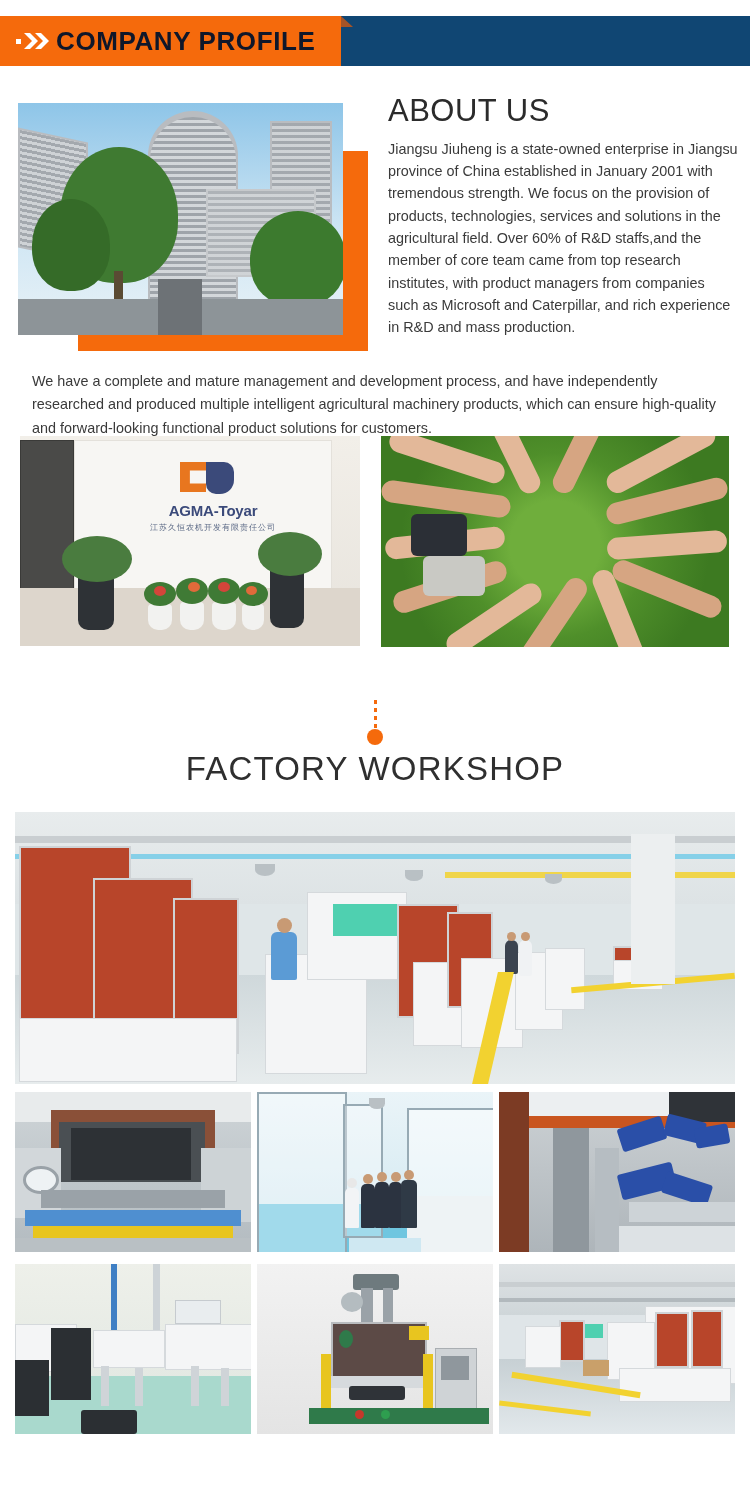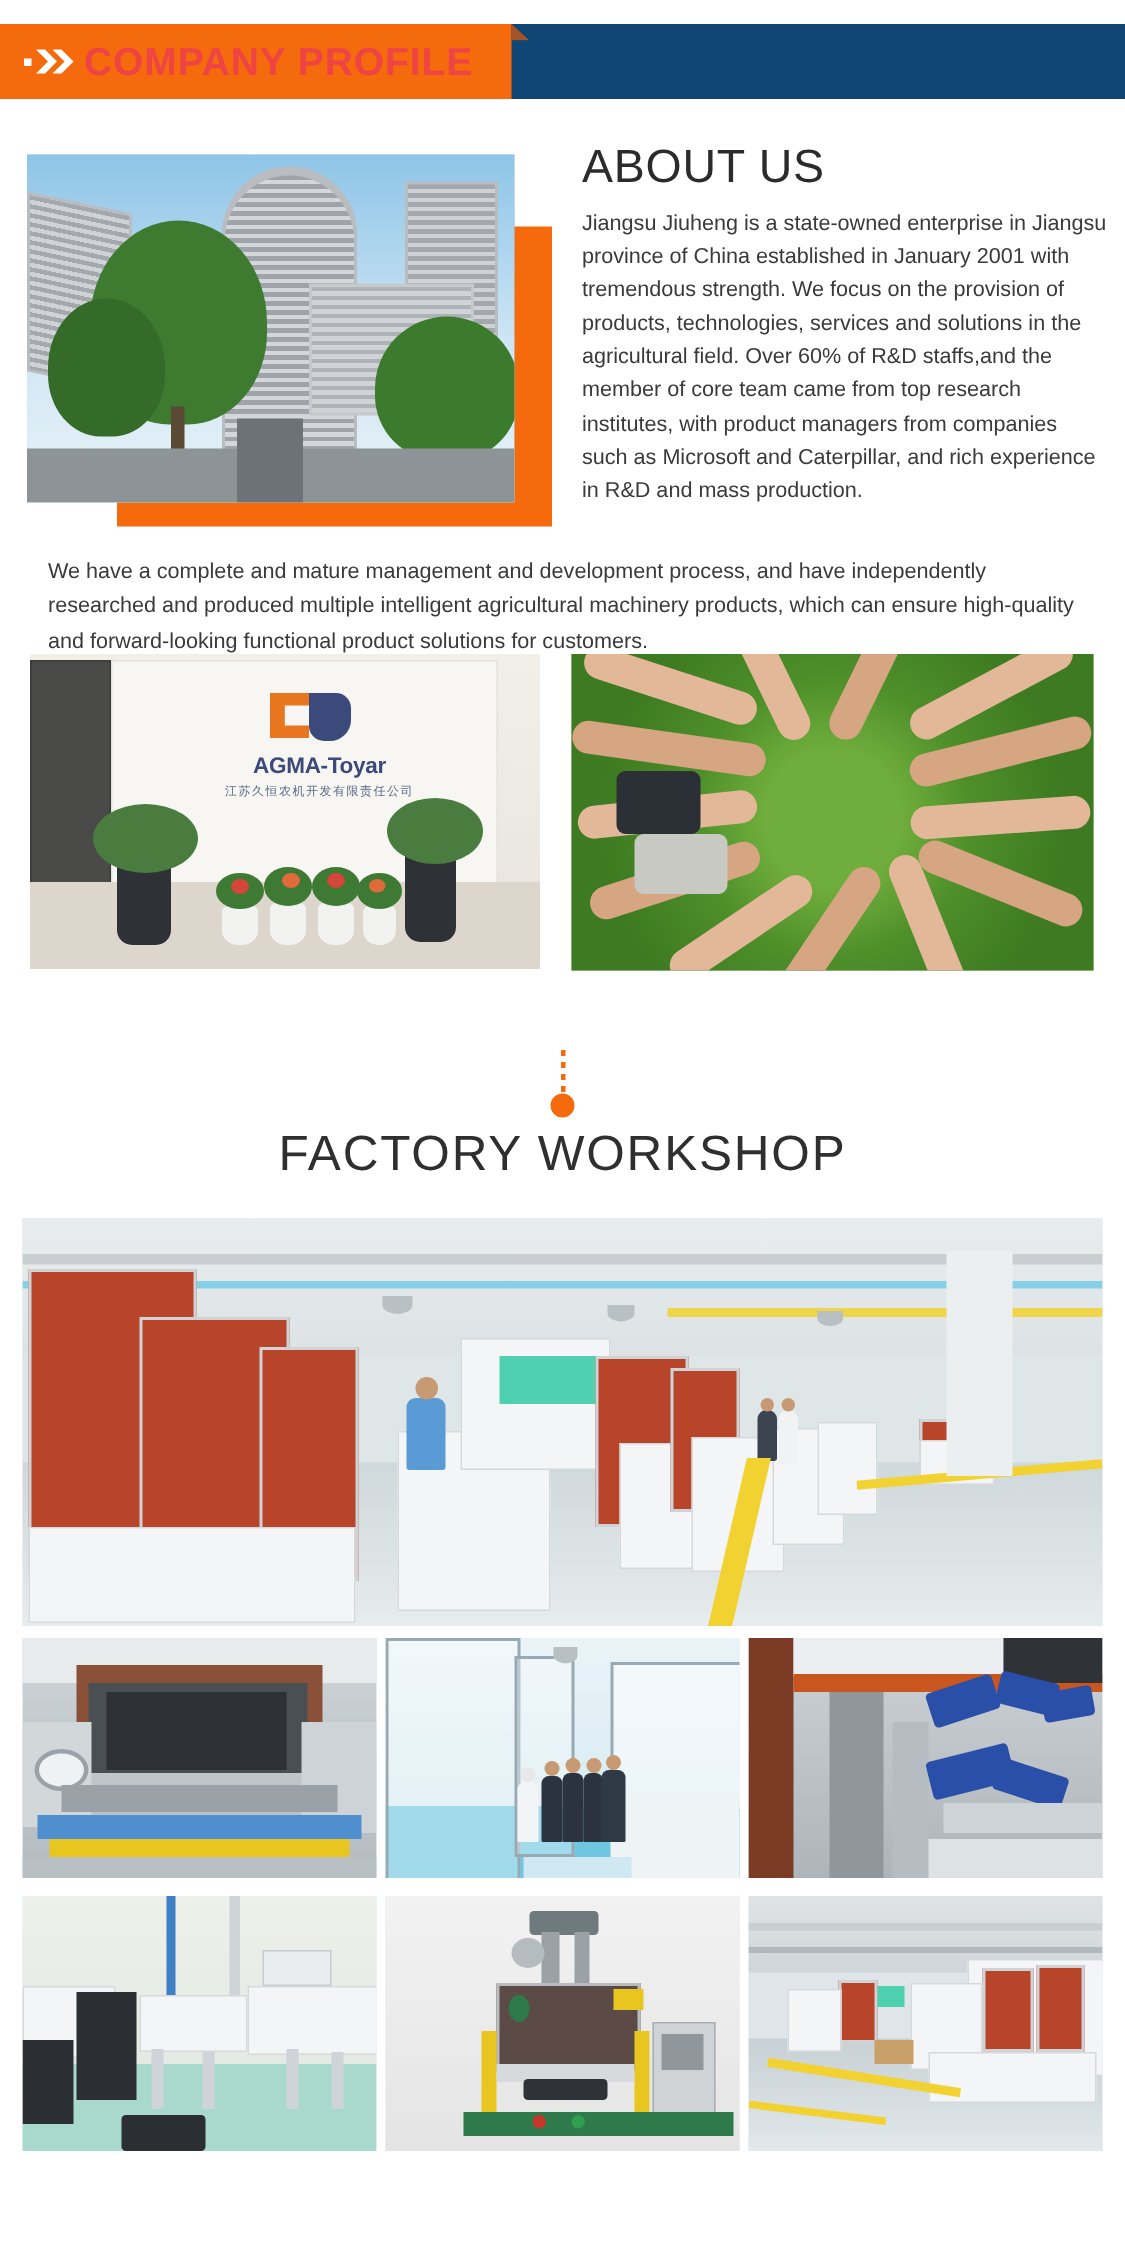--- a/index.html
+++ b/index.html
@@ -23,21 +23,21 @@
     position:absolute;left:0;top:0;width:341px;height:50px;
     background:#f56a0c;
   }
   .header-fold{
     position:absolute;left:341px;top:0;width:12px;height:11px;
     background:#a55427;
     clip-path:polygon(0 0,100% 100%,0 100%);
   }
   .header-title{
     position:absolute;left:56px;top:0;height:50px;line-height:50px;
-    color:#ef4444;font-size:26px;font-weight:bold;letter-spacing:.6px;
+    color:#0f172a;font-size:26px;font-weight:bold;letter-spacing:.6px;
     white-space:nowrap;
   }
   .chev{
     position:absolute;left:16px;top:15px;width:34px;height:20px;
   }
 
   
   .about{
     position:absolute;left:0;top:95px;width:750px;height:270px;
   }

